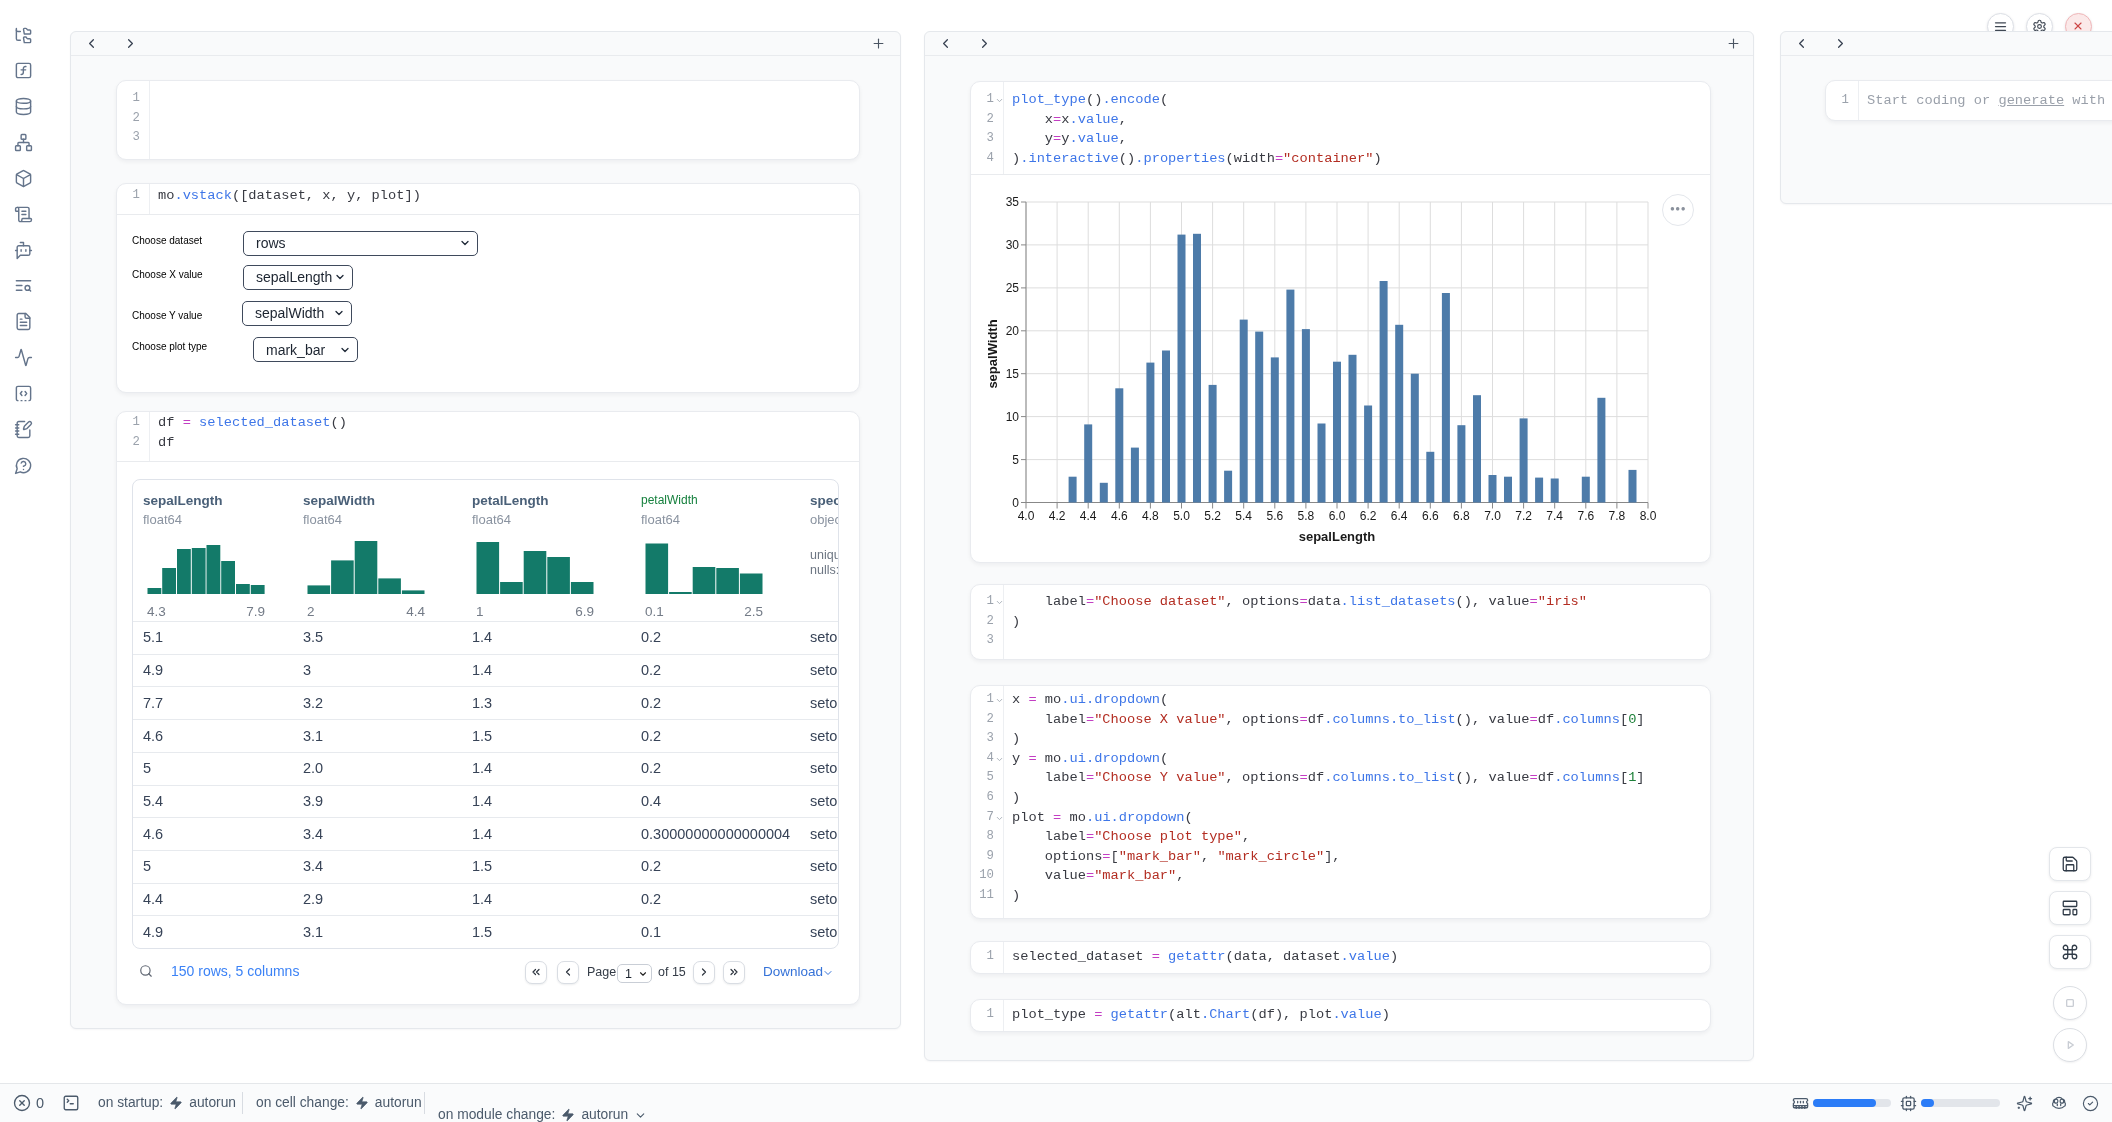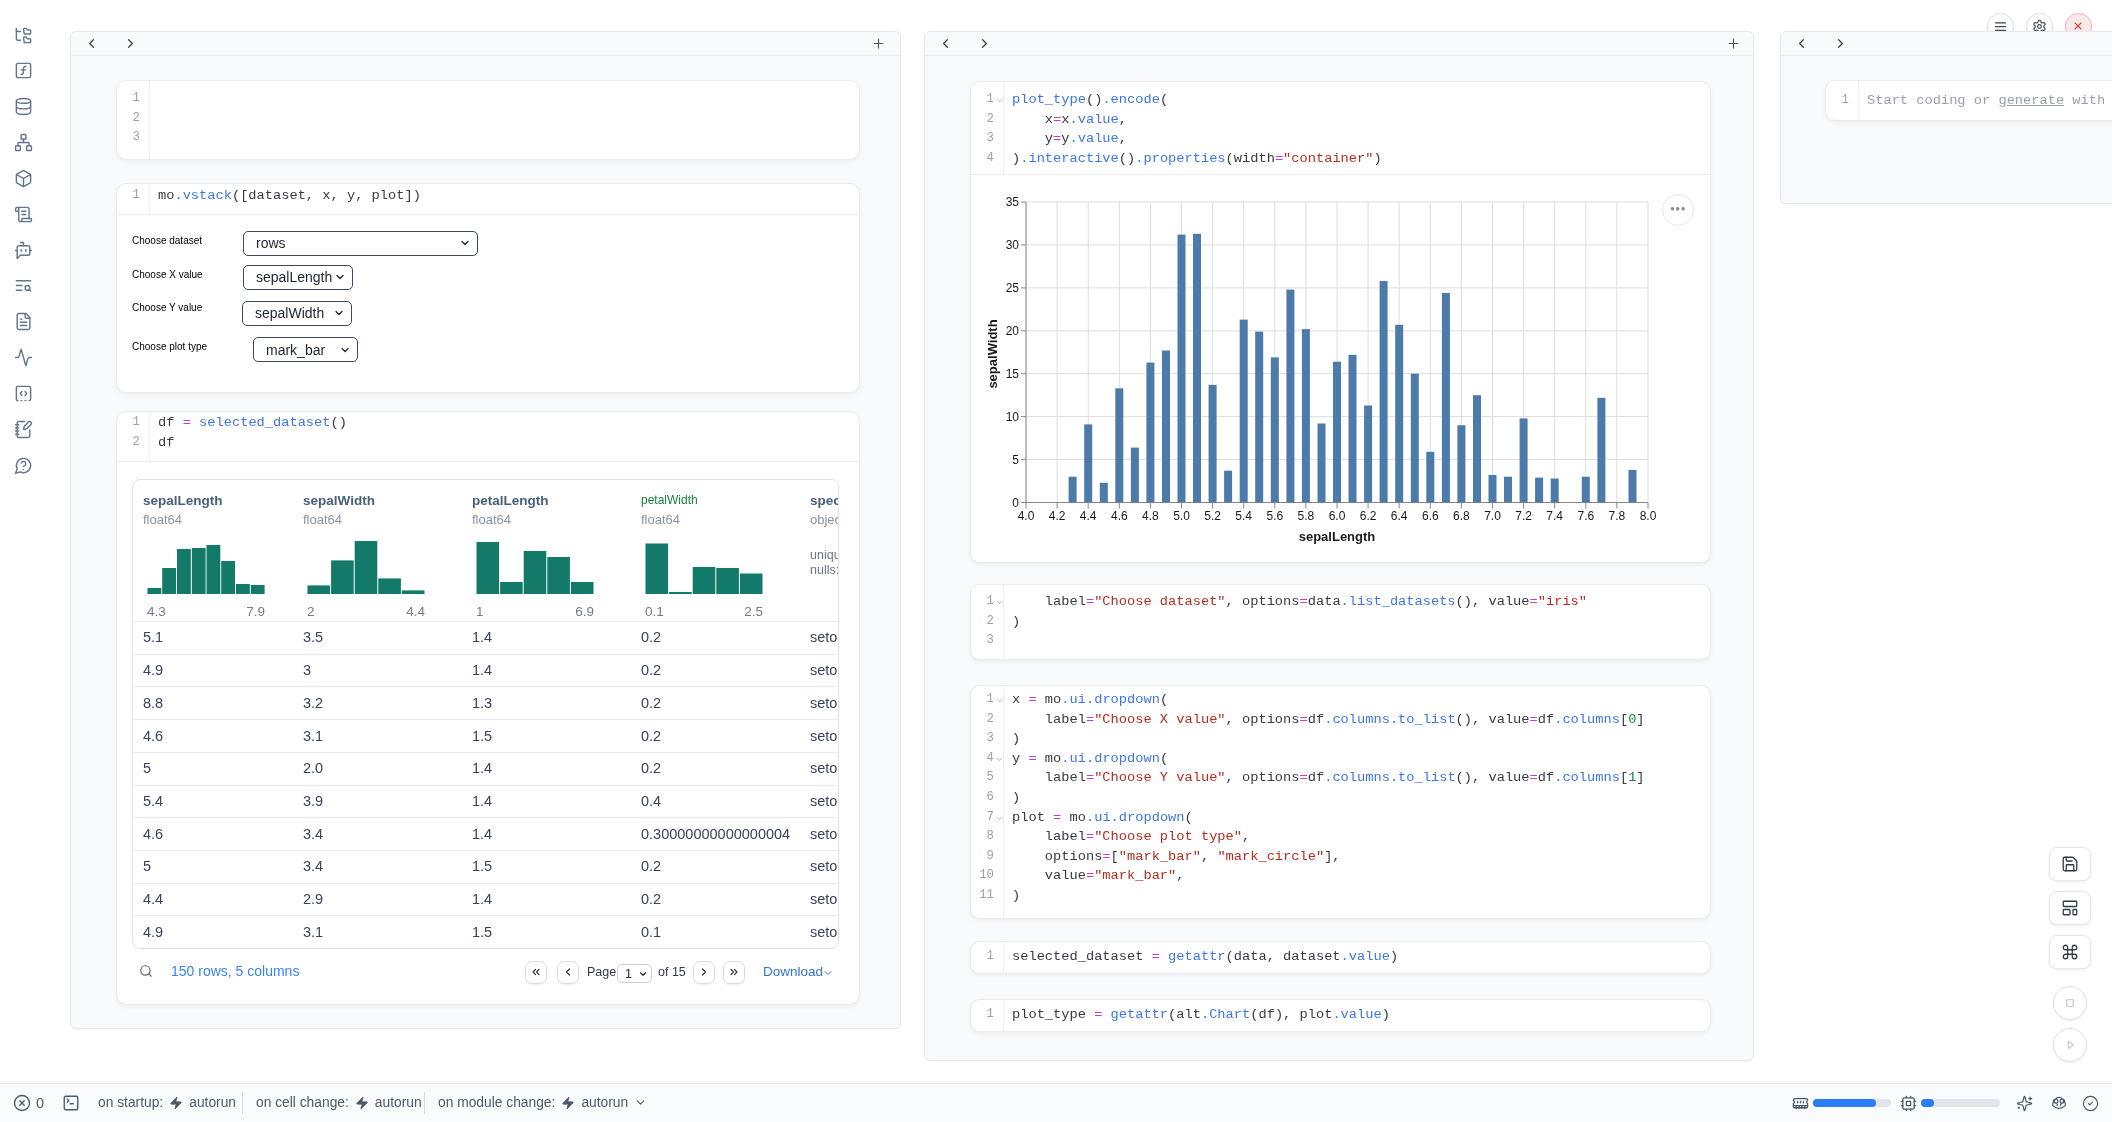--- a/index.html
+++ b/index.html
@@ -162,21 +162,21 @@
 <svg style="left:459.0px;top:237.3px" width="12" height="12" viewBox="0 0 24 24" fill="none" stroke="#1f2937" stroke-width="2.6" stroke-linecap="round" stroke-linejoin="round">
     <path d="m6 9 6 6 6-6"></path>
   </svg>
 <div class="lbl" style="left:132px;top:268.8px">Choose X value</div>
 <div class="sel" style="left:243px;top:264.8px;width:110px;height:25px">
     <span>sepalLength</span>
   </div>
 <svg style="left:334.0px;top:271.3px" width="12" height="12" viewBox="0 0 24 24" fill="none" stroke="#1f2937" stroke-width="2.6" stroke-linecap="round" stroke-linejoin="round">
     <path d="m6 9 6 6 6-6"></path>
   </svg>
-<div class="lbl" style="left:132px;top:302px">Choose Y value</div>
+<div class="lbl" style="left:132px;top:310px">Choose Y value</div>
 <div class="sel" style="left:242px;top:300.7px;width:110px;height:25px">
     <span>sepalWidth</span>
   </div>
 <svg style="left:333.0px;top:307.2px" width="12" height="12" viewBox="0 0 24 24" fill="none" stroke="#1f2937" stroke-width="2.6" stroke-linecap="round" stroke-linejoin="round">
     <path d="m6 9 6 6 6-6"></path>
   </svg>
 <div class="lbl" style="left:132px;top:341.4px">Choose plot type</div>
 <div class="sel" style="left:253px;top:337.4px;width:105px;height:25px">
     <span>mark_bar</span>
   </div>
@@ -249,21 +249,21 @@
 <div class="abs" style="left:339px;top:149.3px;font-size:14.5px;color:#374357">1.4</div>
 <div class="abs" style="left:508px;top:149.3px;font-size:14.5px;color:#374357">0.2</div>
 <div class="abs" style="left:677px;top:149.3px;font-size:14.5px;color:#374357">setosa</div>
 <div class="abs" style="left:0;top:173.7px;width:705px;height:1px;background:#e7eaee"></div>
 <div class="abs" style="left:10px;top:182.0px;font-size:14.5px;color:#374357">4.9</div>
 <div class="abs" style="left:170px;top:182.0px;font-size:14.5px;color:#374357">3</div>
 <div class="abs" style="left:339px;top:182.0px;font-size:14.5px;color:#374357">1.4</div>
 <div class="abs" style="left:508px;top:182.0px;font-size:14.5px;color:#374357">0.2</div>
 <div class="abs" style="left:677px;top:182.0px;font-size:14.5px;color:#374357">setosa</div>
 <div class="abs" style="left:0;top:206.4px;width:705px;height:1px;background:#e7eaee"></div>
-<div class="abs" style="left:10px;top:214.8px;font-size:14.5px;color:#374357">8.8</div>
+<div class="abs" style="left:10px;top:214.8px;font-size:14.5px;color:#374357">7.7</div>
 <div class="abs" style="left:170px;top:214.8px;font-size:14.5px;color:#374357">3.2</div>
 <div class="abs" style="left:339px;top:214.8px;font-size:14.5px;color:#374357">1.3</div>
 <div class="abs" style="left:508px;top:214.8px;font-size:14.5px;color:#374357">0.2</div>
 <div class="abs" style="left:677px;top:214.8px;font-size:14.5px;color:#374357">setosa</div>
 <div class="abs" style="left:0;top:239.1px;width:705px;height:1px;background:#e7eaee"></div>
 <div class="abs" style="left:10px;top:247.5px;font-size:14.5px;color:#374357">4.6</div>
 <div class="abs" style="left:170px;top:247.5px;font-size:14.5px;color:#374357">3.1</div>
 <div class="abs" style="left:339px;top:247.5px;font-size:14.5px;color:#374357">1.5</div>
 <div class="abs" style="left:508px;top:247.5px;font-size:14.5px;color:#374357">0.2</div>
 <div class="abs" style="left:677px;top:247.5px;font-size:14.5px;color:#374357">setosa</div>
@@ -571,21 +571,21 @@
     <rect width="18" height="18" x="3" y="3" rx="2"></rect>
   </svg>
 <div style="position:absolute;top:1083px;height:39px;display:flex;align-items:center;gap:6px;font-size:13.8px;color:#4b5a6b;white-space:nowrap;left:98px">on startup: <svg width="14" height="14" viewBox="0 0 24 24" fill="#4b5a6b" stroke="#4b5a6b" stroke-width="1.2" stroke-linejoin="round" style="position:static;flex:none">
       <path d="M4 14a1 1 0 0 1-.78-1.63l9.9-10.2a.5.5 0 0 1 .86.46l-1.92 6.02A1 1 0 0 0 13 10h7a1 1 0 0 1 .78 1.63l-9.9 10.2a.5.5 0 0 1-.86-.46l1.92-6.02A1 1 0 0 0 11 14z"></path>
     </svg> autorun</div>
 <div class="abs" style="left:242px;top:1092px;width:1px;height:22px;background:#d8dce2"></div>
 <div style="position:absolute;top:1083px;height:39px;display:flex;align-items:center;gap:6px;font-size:13.8px;color:#4b5a6b;white-space:nowrap;left:256px">on cell change: <svg width="14" height="14" viewBox="0 0 24 24" fill="#4b5a6b" stroke="#4b5a6b" stroke-width="1.2" stroke-linejoin="round" style="position:static;flex:none">
       <path d="M4 14a1 1 0 0 1-.78-1.63l9.9-10.2a.5.5 0 0 1 .86.46l-1.92 6.02A1 1 0 0 0 13 10h7a1 1 0 0 1 .78 1.63l-9.9 10.2a.5.5 0 0 1-.86-.46l1.92-6.02A1 1 0 0 0 11 14z"></path>
     </svg> autorun</div>
 <div class="abs" style="left:424px;top:1092px;width:1px;height:22px;background:#d8dce2"></div>
-<div style="position:absolute;top:1083px;height:39px;display:flex;align-items:center;gap:6px;font-size:13.8px;color:#4b5a6b;white-space:nowrap;left:438px">on module change: <svg width="14" height="14" viewBox="0 0 24 24" fill="#4b5a6b" stroke="#4b5a6b" stroke-width="1.2" stroke-linejoin="round" style="position:static;flex:none">
+<div style="position:absolute;top:1083px;height:39px;display:flex;align-items:flex-end;gap:6px;font-size:13.8px;color:#4b5a6b;white-space:nowrap;left:438px">on module change: <svg width="14" height="14" viewBox="0 0 24 24" fill="#4b5a6b" stroke="#4b5a6b" stroke-width="1.2" stroke-linejoin="round" style="position:static;flex:none">
       <path d="M4 14a1 1 0 0 1-.78-1.63l9.9-10.2a.5.5 0 0 1 .86.46l-1.92 6.02A1 1 0 0 0 13 10h7a1 1 0 0 1 .78 1.63l-9.9 10.2a.5.5 0 0 1-.86-.46l1.92-6.02A1 1 0 0 0 11 14z"></path>
     </svg> autorun <svg width="13" height="13" viewBox="0 0 24 24" fill="none" stroke="#4b5a6b" stroke-width="2" stroke-linecap="round" stroke-linejoin="round" style="position:static;flex:none">
       <path d="m6 9 6 6 6-6"></path>
     </svg></div>
 <svg style="left:1791.5px;top:1094.5px" width="17" height="17" viewBox="0 0 24 24" fill="none" stroke="#4b5a6b" stroke-width="1.8" stroke-linecap="round" stroke-linejoin="round">
     <path d="M6 19v-3"></path>
     <path d="M10 19v-3"></path>
     <path d="M14 19v-3"></path>
     <path d="M18 19v-3"></path>
     <path d="M8 11V9"></path>

